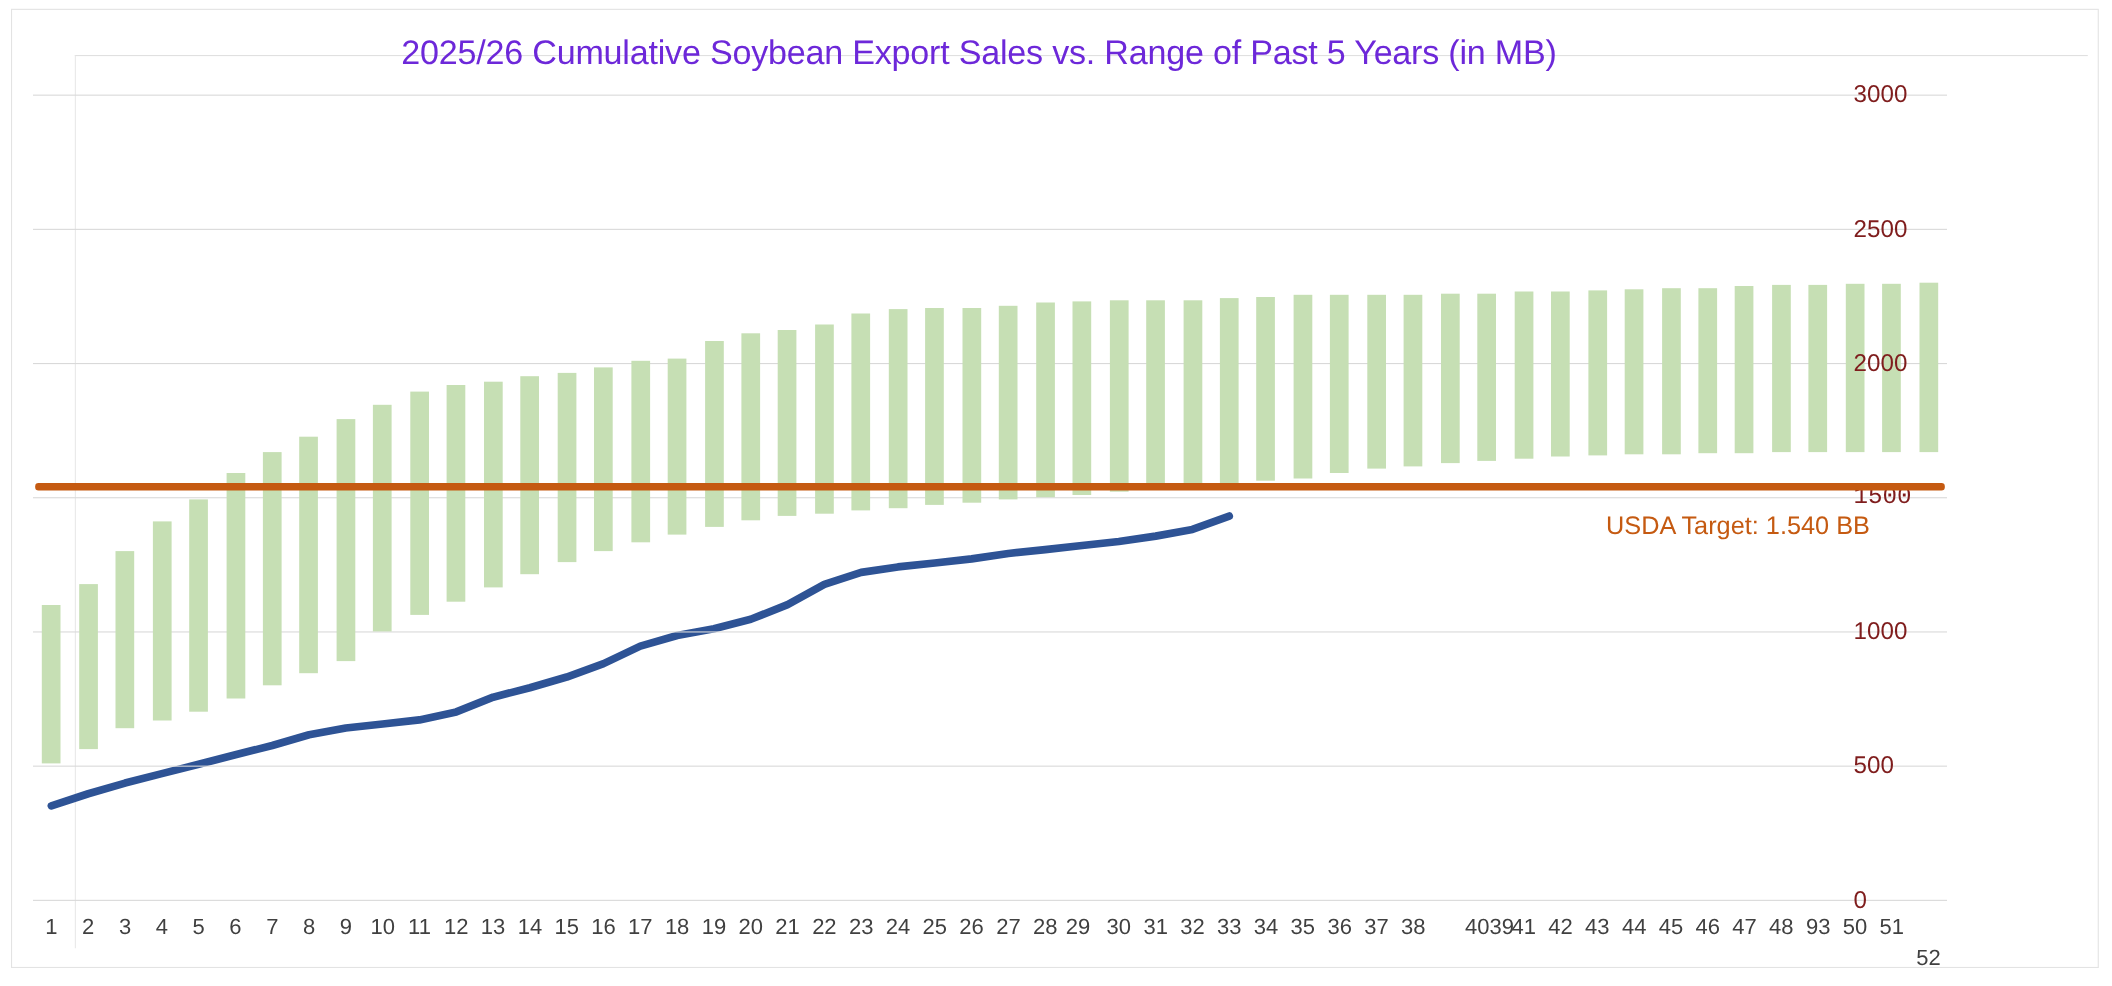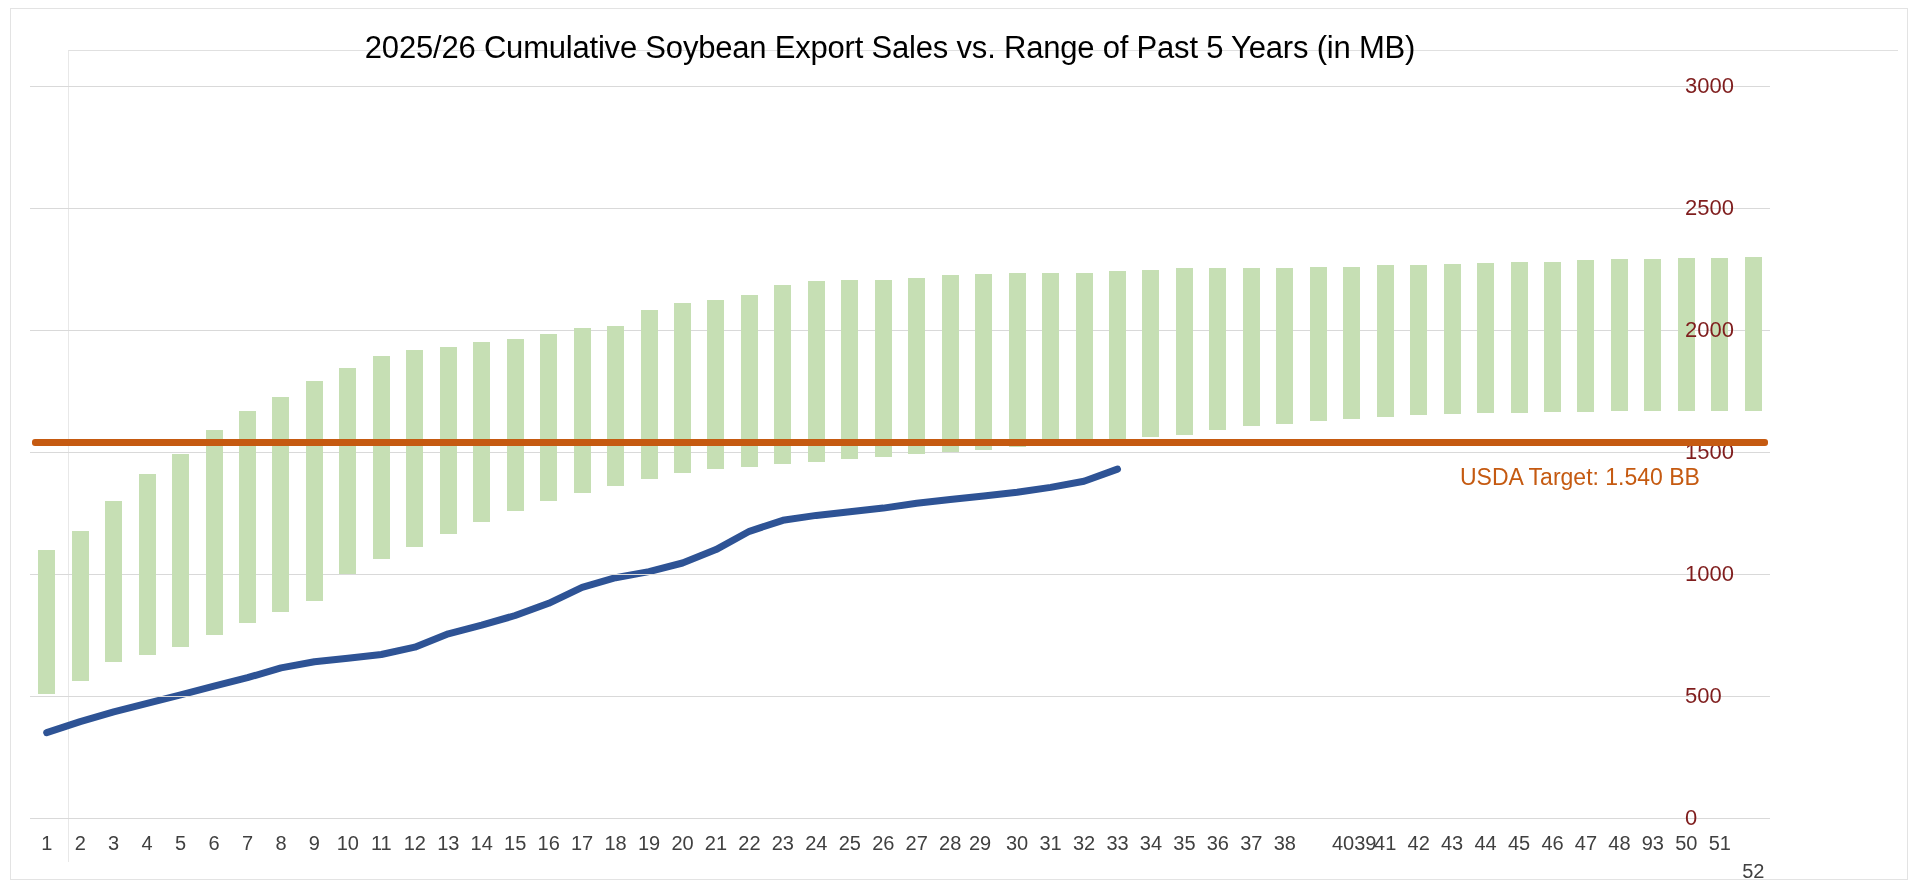--- a/index.html
+++ b/index.html
@@ -45,21 +45,21 @@
     pointer-events: none;
   }
 
   #chart-title {
     position: absolute;
     left: 0;
     top: 30px;
     width: 1780px;
     text-align: center;
     font-size: 31px;
-    color: #000000;
+    color: #6d28d9;
     font-family: "Liberation Sans", sans-serif;
     letter-spacing: -0.2px;
     white-space: nowrap;
   }
 
   
   #plot-area {
     position: absolute;
     left: 30px;
     top: 86px;
@@ -193,21 +193,21 @@
       <div class="range-bar" style="left: 1647.85px; top: 172.02px; height: 152.5px; background: rgb(198, 223, 180);"></div>
       <div class="range-bar" style="left: 1681.31px; top: 172.02px; height: 152.5px; background: rgb(198, 223, 180);"></div>
       <div class="range-bar" style="left: 1714.77px; top: 170.8px; height: 153.72px; background: rgb(198, 223, 180);"></div>
     </div>
 
   <div id="dynamic-layer"></div>
 
 <div class="ytick-label" style="top: 818px;">0</div>
     <div class="ytick-label" style="top: 696px;">500</div>
     <div class="ytick-label" style="top: 574px;">1000</div>
-    <div class="ytick-label" style="top: 452px;">1500</div>
+    <div class="ytick-label" style="top: 452px; font-family: Liberation Mono, monospace;">1500</div>
     <div class="ytick-label" style="top: 330px;">2000</div>
     <div class="ytick-label" style="top: 208px;">2500</div>
     <div class="ytick-label" style="top: 86px;">3000</div>
     <div class="xtick-label" style="left: 46.7308px;">1</div>
     <div class="xtick-label" style="left: 80.1923px;">2</div>
     <div class="xtick-label" style="left: 113.654px;">3</div>
     <div class="xtick-label" style="left: 147.115px;">4</div>
     <div class="xtick-label" style="left: 180.577px;">5</div>
     <div class="xtick-label" style="left: 214.038px;">6</div>
     <div class="xtick-label" style="left: 247.5px;">7</div>

